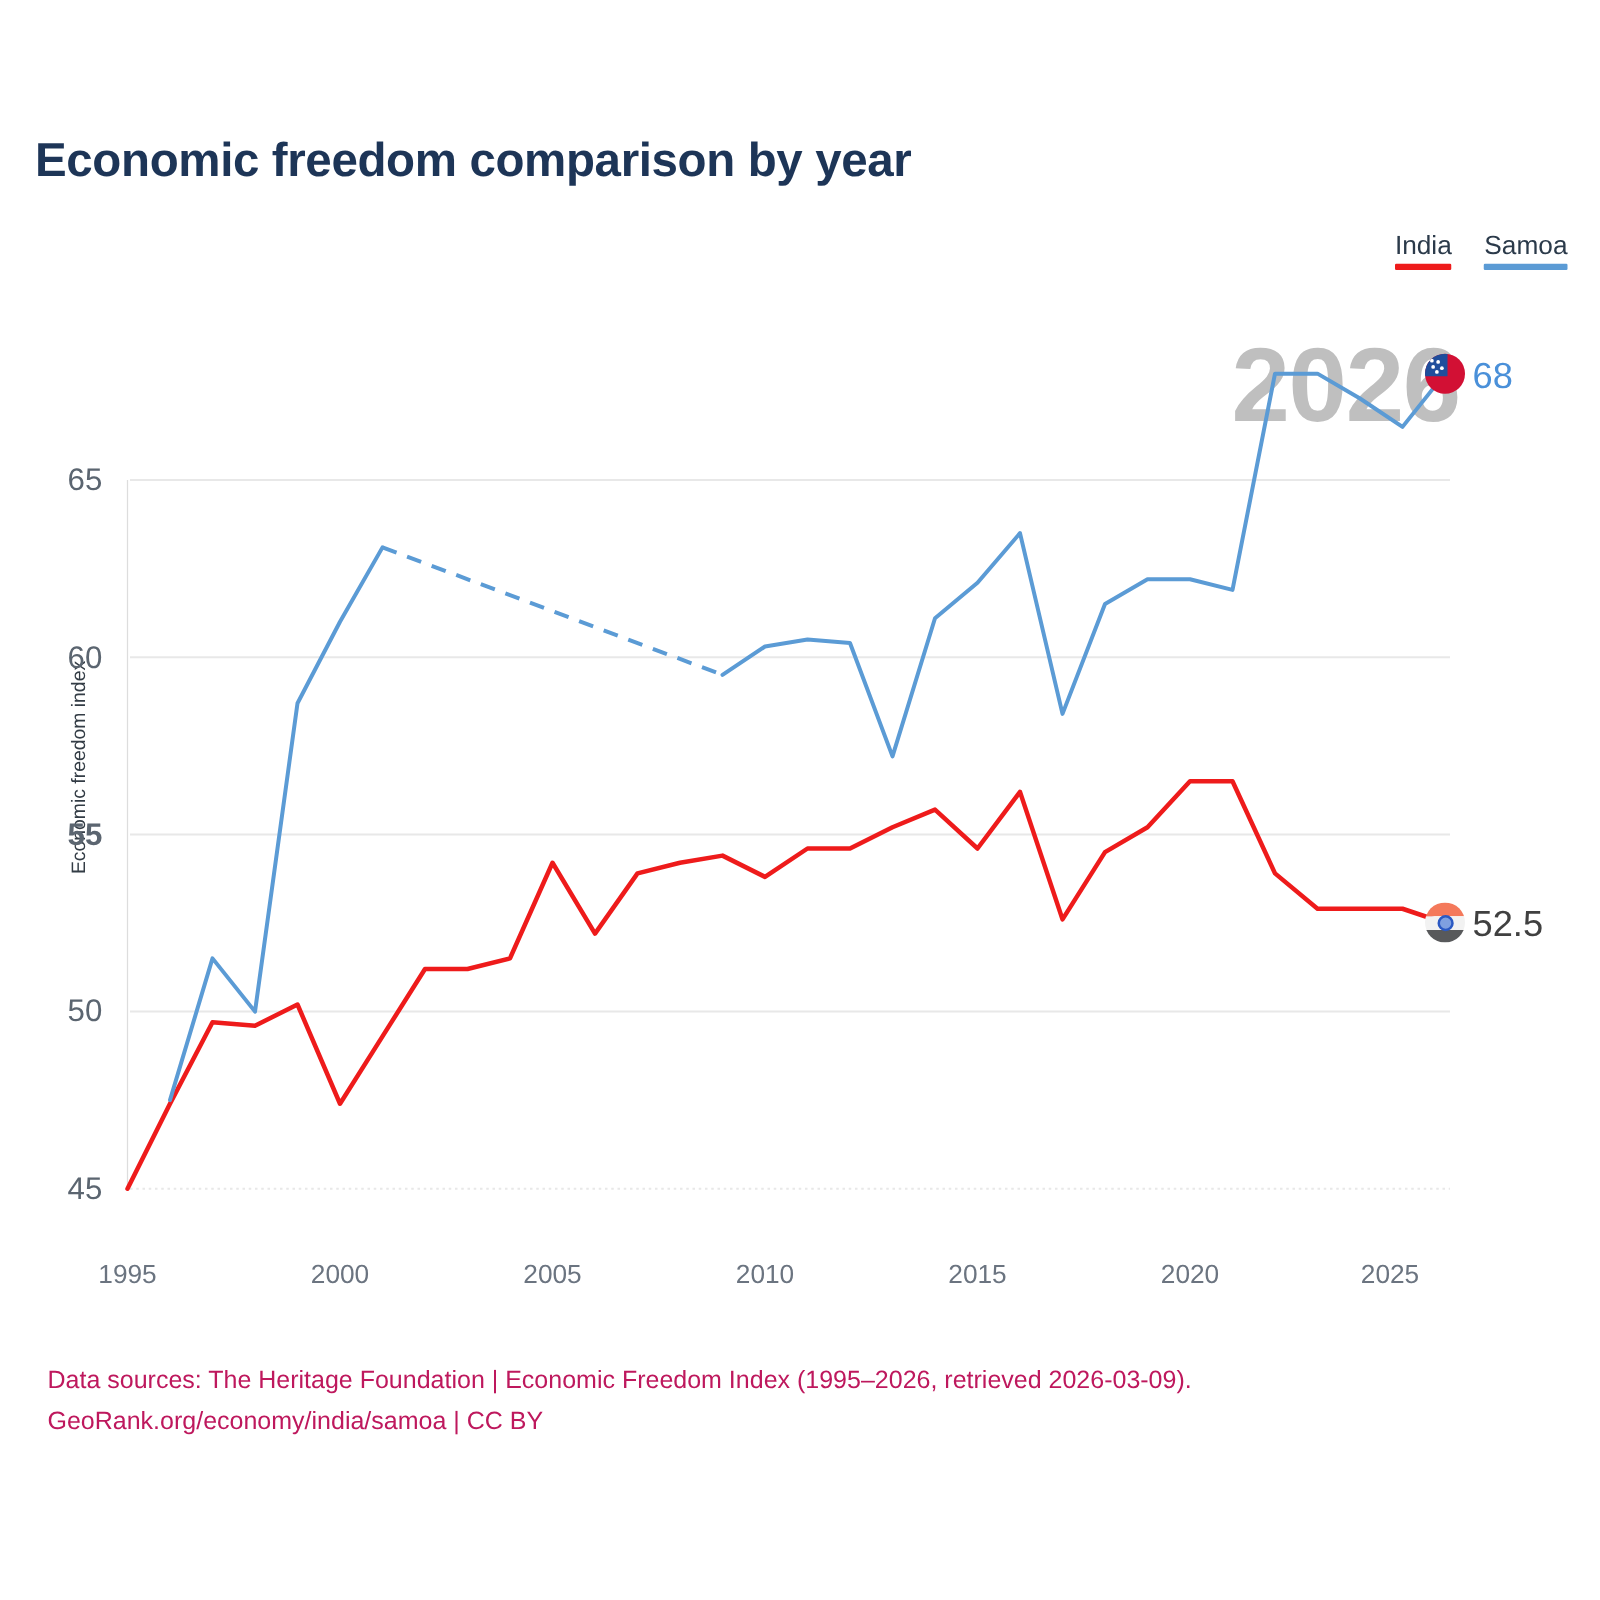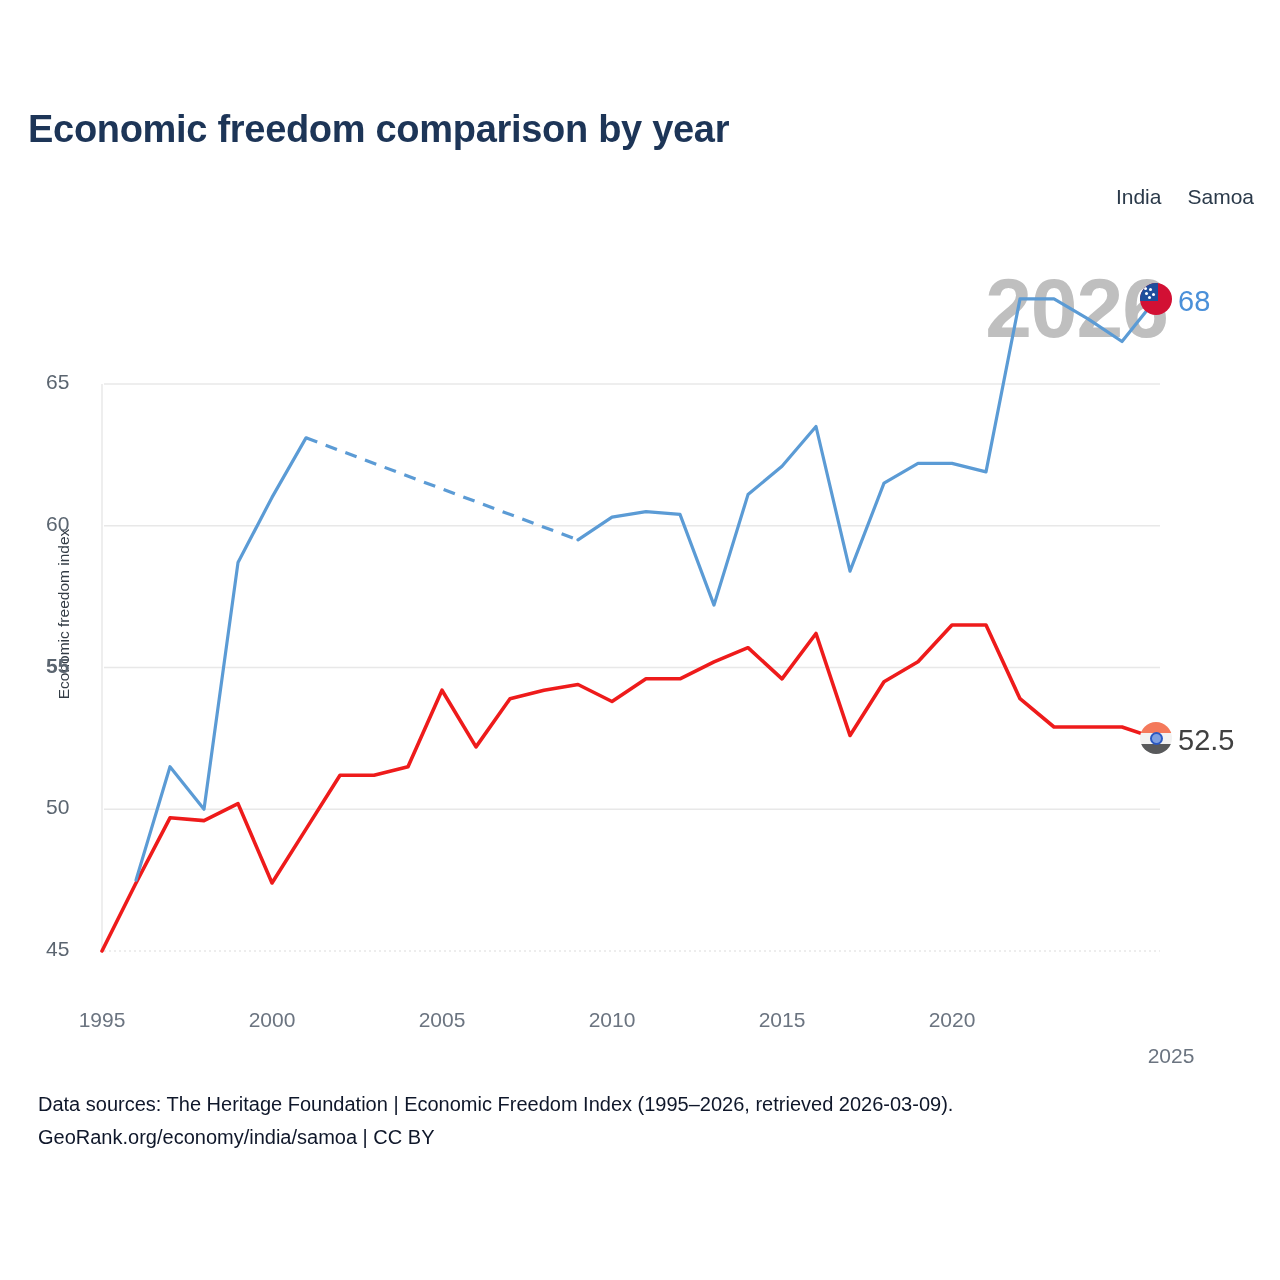--- a/index.html
+++ b/index.html
@@ -24,21 +24,21 @@
     letter-spacing: -0.3px;
     white-space: nowrap;
   }
   #legend {
     position: absolute;
     right: 26px; top: 186px;
     display: flex;
     gap: 26px;
     align-items: flex-start;
   }
-  .legend-item { display: flex; flex-direction: row; align-items: center; }
+  .legend-item { display: flex; flex-direction: column; align-items: center; }
   .legend-label {
     font-size: 21px;
     color: #2b3a4a;
     line-height: 1.05;
     white-space: nowrap;
   }
   .legend-rule { height: 5px; width: 100%; margin-top: 3px; border-radius: 1px; }
   #plot-wrap { position: absolute; left: 0; top: 0; width: 1280px; height: 1280px; }
   #yaxis-title {
     position: absolute;
@@ -47,22 +47,22 @@
     transform: rotate(-90deg);
     transform-origin: center center;
     text-align: center;
     font-size: 15.5px;
     color: #333c45;
     white-space: nowrap;
   }
   .ytick-label {
     position: absolute;
     width: 44px;
-    text-align: left;
-    font-size: 21px;
+    text-align: center;
+    font-size: 25px;
     color: #5b6570;
   }
   .xtick-label {
     position: absolute;
     width: 90px;
     text-align: center;
     font-size: 21px;
     color: #6b7480;
   }
   #year-watermark {
@@ -109,21 +109,21 @@
     width: 13px; height: 13px;
     margin-left: -6.5px; margin-top: -6.5px;
     border-radius: 50%;
     border: 2px solid #2b59c3;
     background: #7fa0e0;
   }
   #footer {
     position: absolute;
     left: 38px; top: 1088px;
     font-size: 20px;
-    color: #0f172a;
+    color: #be185d;
     line-height: 1.65;
   }
   #footer div { white-space: nowrap; }
 </style>
 </head>
 <body>
 
 <div id="root">
 
   <div id="chart-title" style="color: rgb(29, 53, 87);">Economic freedom comparison by year</div>
@@ -162,21 +162,21 @@
         <div class="ytick-label" style="left: 46px; top: 511.75px;">60</div>
         <div class="ytick-label" style="left: 46px; top: 370px;">65</div>
       </div>
     <div id="xtick-labels">
         <div class="xtick-label" style="left: 57px; top: 1008px;">1995</div>
         <div class="xtick-label" style="left: 227px; top: 1008px;">2000</div>
         <div class="xtick-label" style="left: 397px; top: 1008px;">2005</div>
         <div class="xtick-label" style="left: 567px; top: 1008px;">2010</div>
         <div class="xtick-label" style="left: 737px; top: 1008px;">2015</div>
         <div class="xtick-label" style="left: 907px; top: 1008px;">2020</div>
-        <div class="xtick-label" style="left: 1126px; top: 1008px; margin-top: 36px;">2025</div>
+        <div class="xtick-label" style="left: 1067px; top: 1008px;">2025</div>
       </div>
   </div>
 
   <div class="flag-marker flag-samoa" id="marker-samoa" style="left: 1140px; top: 282.95px;">
     <span class="canton"></span>
     <span class="star" style="left:9px;top:5px;"></span>
     <span class="star" style="left:5px;top:9px;"></span>
     <span class="star" style="left:12px;top:10px;"></span>
     <span class="star" style="left:8px;top:13px;"></span>
     <span class="star" style="left:4px;top:4px;"></span>

